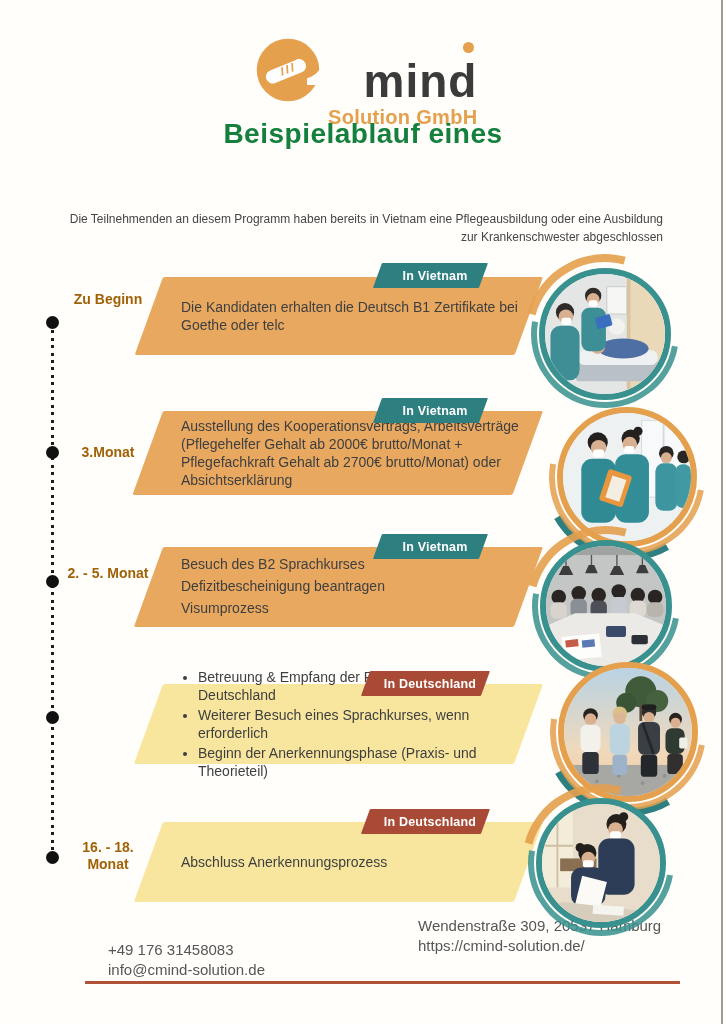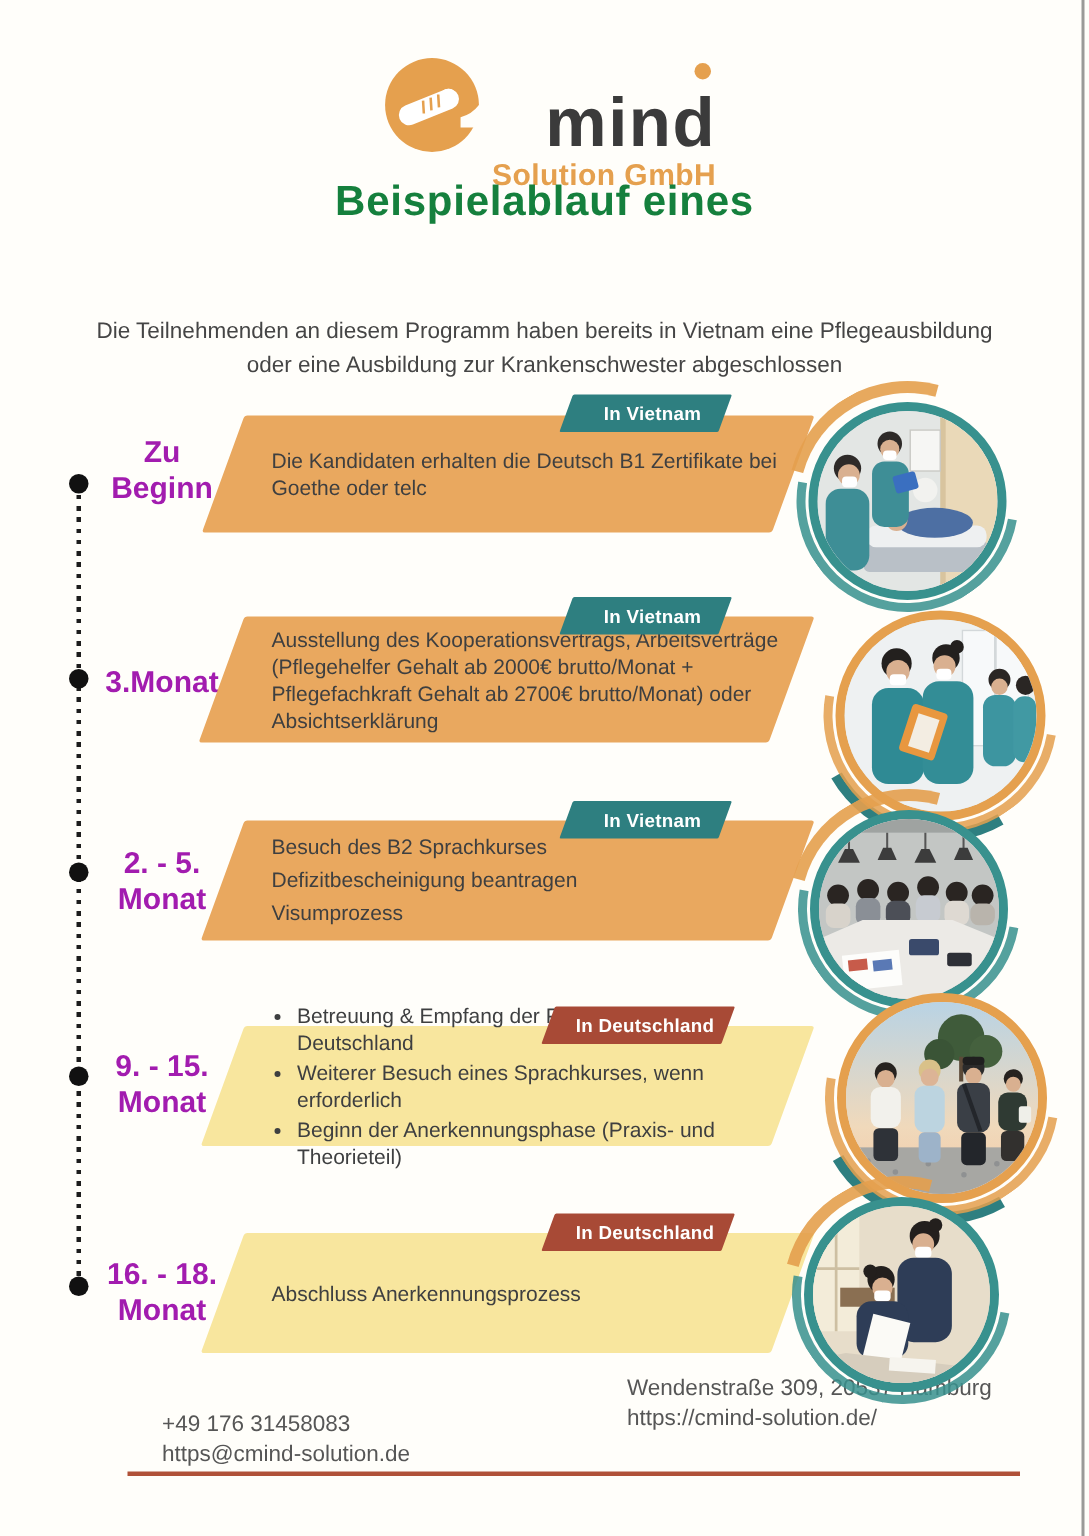--- a/index.html
+++ b/index.html
@@ -15,29 +15,29 @@
   .logo-mark { width:68px; height:68px; }
   .logo-textwrap { margin-left:6px; margin-top:6px; }
   .logo-word { font-size:46px; font-weight:bold; color:#3b3b3b; line-height:1; letter-spacing:1px; display:flex; align-items:flex-end;flex-direction:column; }
   .logo-dot { width:11px; height:11px; border-radius:50%; margin:0 3px 5px 0; display:inline-block; }
   .logo-sub { font-size:20px; font-weight:bold; text-align:right; margin-top:2px; letter-spacing:.3px; }
 
   .title1 { position:absolute; left:0; right:0; top:118px; text-align:center;
             font-size:28px; font-weight:bold; letter-spacing:.5px; }
   .title2 { position:absolute; left:0; right:0; top:156px; text-align:center;
             font-size:30px; font-weight:bold; color:#323232; letter-spacing:.3px; }
-  .intro  { position:absolute; left:63px; top:210px; width:600px; text-align:center;
-            font-size:15px; line-height:1.5; color:#454545; }
+  .intro  { position:absolute; left:63px; top:210px; width:600px; text-align:right;
+            font-size:12px; line-height:1.5; color:#454545; }
 
   
   .spine { position:absolute; left:51px; top:330px; width:3px; height:528px;
            background-image:repeating-linear-gradient(to bottom,#1c1c1c 0 3px,transparent 3px 7.5px); }
   .tdot { position:absolute; width:13px; height:13px; border-radius:50%; background:#111; left:46px; }
   .tlabel { position:absolute; left:60px; width:96px; text-align:center;
-            font-size:20px; font-weight:bold; color:#a21caf; line-height:1.18; }
+            font-size:14px; font-weight:bold; color:#a16207; line-height:1.18; }
 
   
   .box { position:absolute; left:163px; width:380px; transform:skewX(-20deg);
          transform-origin:0 0; z-index:1; border-radius:2px; }
   .box-inner { transform:skewX(20deg); transform-origin:0 0; height:100%;
                display:flex; flex-direction:column; justify-content:center;
                padding:8px 18px 8px 18px; box-sizing:border-box;
                font-size:14px; line-height:1.3; color:#3e3f40; }
   .box-line { line-height:1.55; }
   .box-bullets { margin:0; padding-left:17px; }
@@ -103,21 +103,20 @@
   <div class="spine"></div>
   <div class="tdot" style="top:316px"></div>
   <div class="tdot" style="top:446px"></div>
   <div class="tdot" style="top:575px"></div>
   <div class="tdot" style="top:711px"></div>
   <div class="tdot" style="top:851px"></div>
 
   <div class="tlabel" style="top:291px">Zu Beginn</div>
   <div class="tlabel" style="top:444px">3.Monat</div>
   <div class="tlabel" style="top:565px">2. - 5. Monat</div>
-  <div class="tlabel" style="top:700px">9. - 15. Monat</div>
   <div class="tlabel" style="top:839px">16. - 18. Monat</div>
 
   <div class="tag" style="left: 382px; top: 263px; width: 106px; background-color: rgb(46, 127, 128);">
     <div class="tag-inner">In Vietnam</div>
   </div>
   <div class="box" style="top: 277px; height: 78px; background-color: rgb(233, 168, 95);">
     <div class="box-inner">
       <div>Die Kandidaten erhalten die Deutsch B1 Zertifikate bei Goethe oder telc</div>
     </div>
   </div>
@@ -329,20 +328,20 @@
         <rect x="32" y="70" width="38" height="42" rx="11" fill="#2e3d57"></rect>
         <rect x="40" y="82" width="28" height="32" fill="#fbfaf6" transform="rotate(14 54 98)"></rect>
         <polygon points="0,130 130,130 130,120 24,108 0,113" fill="#d6cdbd"></polygon>
         <rect x="56" y="112" width="34" height="10" fill="#f6f4ee" transform="rotate(4 73 117)"></rect>
       </svg>
     </div>
   </div>
 
   <div class="footer-col" style="left:108px; top:940px">
     <div>+49 176 31458083</div>
-    <div>https@cmind-solution.de</div>
+    <div>info@cmind-solution.de</div>
   </div>
   <div class="footer-col" style="left:418px; top:916px">
     <div>Wendenstraße 309, 20537 Hamburg</div>
     <div>https://cmind-solution.de/</div>
   </div>
   <div class="footer-line" style="background-color: rgb(176, 81, 56);"></div>
 </div>
 
 </body></html>

